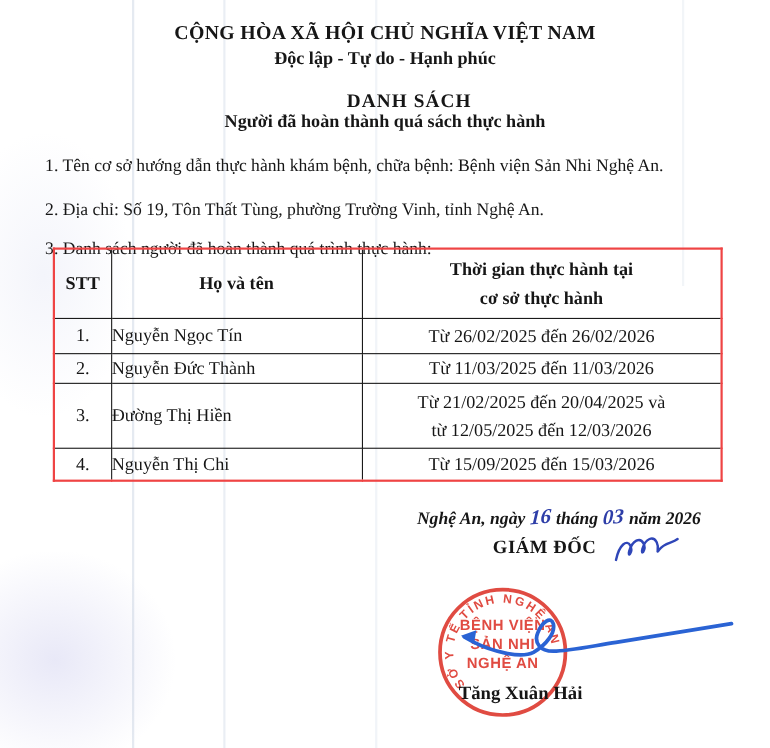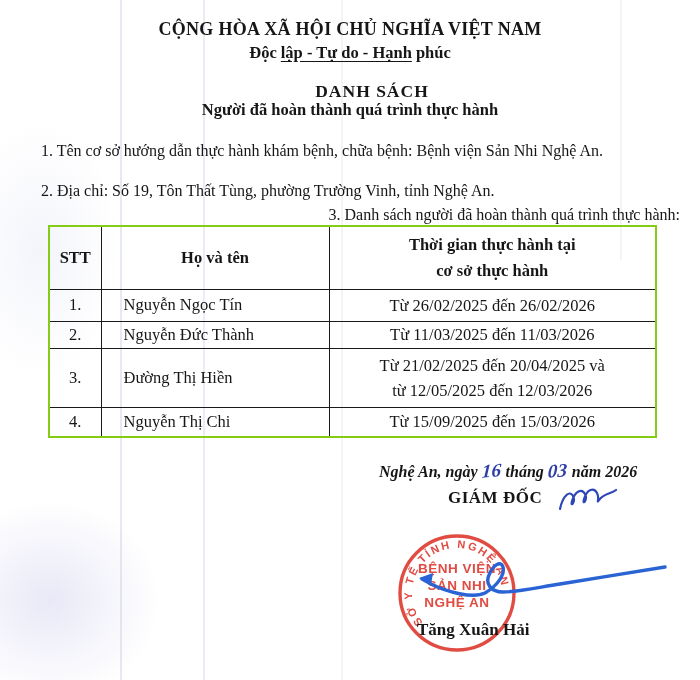--- a/index.html
+++ b/index.html
@@ -16,39 +16,39 @@
     background:radial-gradient(closest-side, rgba(205,205,238,0.45), rgba(205,205,238,0));
   }
   .scan-blob2 {
     position:absolute; left:-40px; top:120px; width:160px; height:260px; border-radius:50%;
     background:radial-gradient(closest-side, rgba(214,218,240,0.28), rgba(214,218,240,0));
   }
 
   .center { left:0; right:0; text-align:center; position:absolute; }
   .national-title { top:19px; font-size:18px; font-weight:bold; letter-spacing:0.3px; }
   .motto { top:43px; font-size:16.5px; font-weight:bold; }
-  .motto .u { text-decoration:underline; text-underline-offset:3px; margin:0 4px; }
+  .motto .u { text-underline-offset:3px; margin:0 4px; }
   .doc-title { top:81px; font-size:17.5px; font-weight:bold; letter-spacing:1px;padding-left:44px; }
   .doc-subtitle { top:100px; font-size:16.5px; font-weight:bold; }
 
   .item { position:absolute; left:41px; right:20px; font-size:16px; white-space:nowrap; }
   .item-1 { top:142px; }
   .item-2 { top:182px; }
-  .item-3 { top:206px;text-align:right; }
+  .item-3 { top:218px; }
 
   table.list {
     position:absolute; left:48px; top:225px; width:607px;
     border-collapse:collapse; table-layout:fixed;
     font-size:16.5px;
   }
   table.list td, table.list th { border:1.6px solid #1a1a1a; vertical-align:middle; }
-  table.list { border:2px solid #84cc16; }
+  table.list { border:2px solid #ef4444; }
   th.h { font-weight:bold; font-size:16.5px; text-align:center; height:63px; line-height:26px; }
   td.stt { text-align:center; }
-  td.name { text-align:left; padding-left:22px; }
+  td.name { text-align:left; padding-left:0; }
   td.time { text-align:center; line-height:25px; }
   tr.r1 td { height:32px; }
   tr.r2 td { height:27px; }
   tr.r3 td { height:59px; }
   tr.r4 td { height:30px; }
 
   .date-line { position:absolute; left:379px; top:461px; font-size:16px; font-style:italic; font-weight:bold; white-space:nowrap; }
   .hand {
     color:#2e3ea8; font-style:italic; font-weight:600; font-size:19px; line-height:1;
     display:inline-block; transform:skewX(-8deg) rotate(-5deg);
@@ -72,21 +72,21 @@
   <div class="scan-blob2"></div>
   <div class="scanline" style="left:120px"></div>
   <div class="scanline" style="left:203px; opacity:.8"></div>
   <div class="scanline" style="left:341px; opacity:.55"></div>
   <div class="scanline" style="left:620px; opacity:.5; bottom:420px"></div>
 
   <div class="center national-title">CỘNG HÒA XÃ HỘI CHỦ NGHĨA VIỆT NAM</div>
   <div class="center motto"><span>Độc</span><span class="u">lập - Tự do - Hạnh</span><span>phúc</span></div>
 
   <div class="center doc-title">DANH SÁCH</div>
-  <div class="center doc-subtitle">Người đã hoàn thành quá trình thực hành</div>
+  <div class="center doc-subtitle">Người đã hoàn thành quá sách thực hành</div>
 
   <div class="item item-1">1. Tên cơ sở hướng dẫn thực hành khám bệnh, chữa bệnh: Bệnh viện Sản Nhi Nghệ An.</div>
   <div class="item item-2">2. Địa chỉ: Số 19, Tôn Thất Tùng, phường Trường Vinh, tỉnh Nghệ An.</div>
   <div class="item item-3">3. Danh sách người đã hoàn thành quá trình thực hành:</div>
 
   <table class="list">
     <colgroup>
         <col style="width:52px">
         <col style="width:228px">
         <col style="width:327px">

